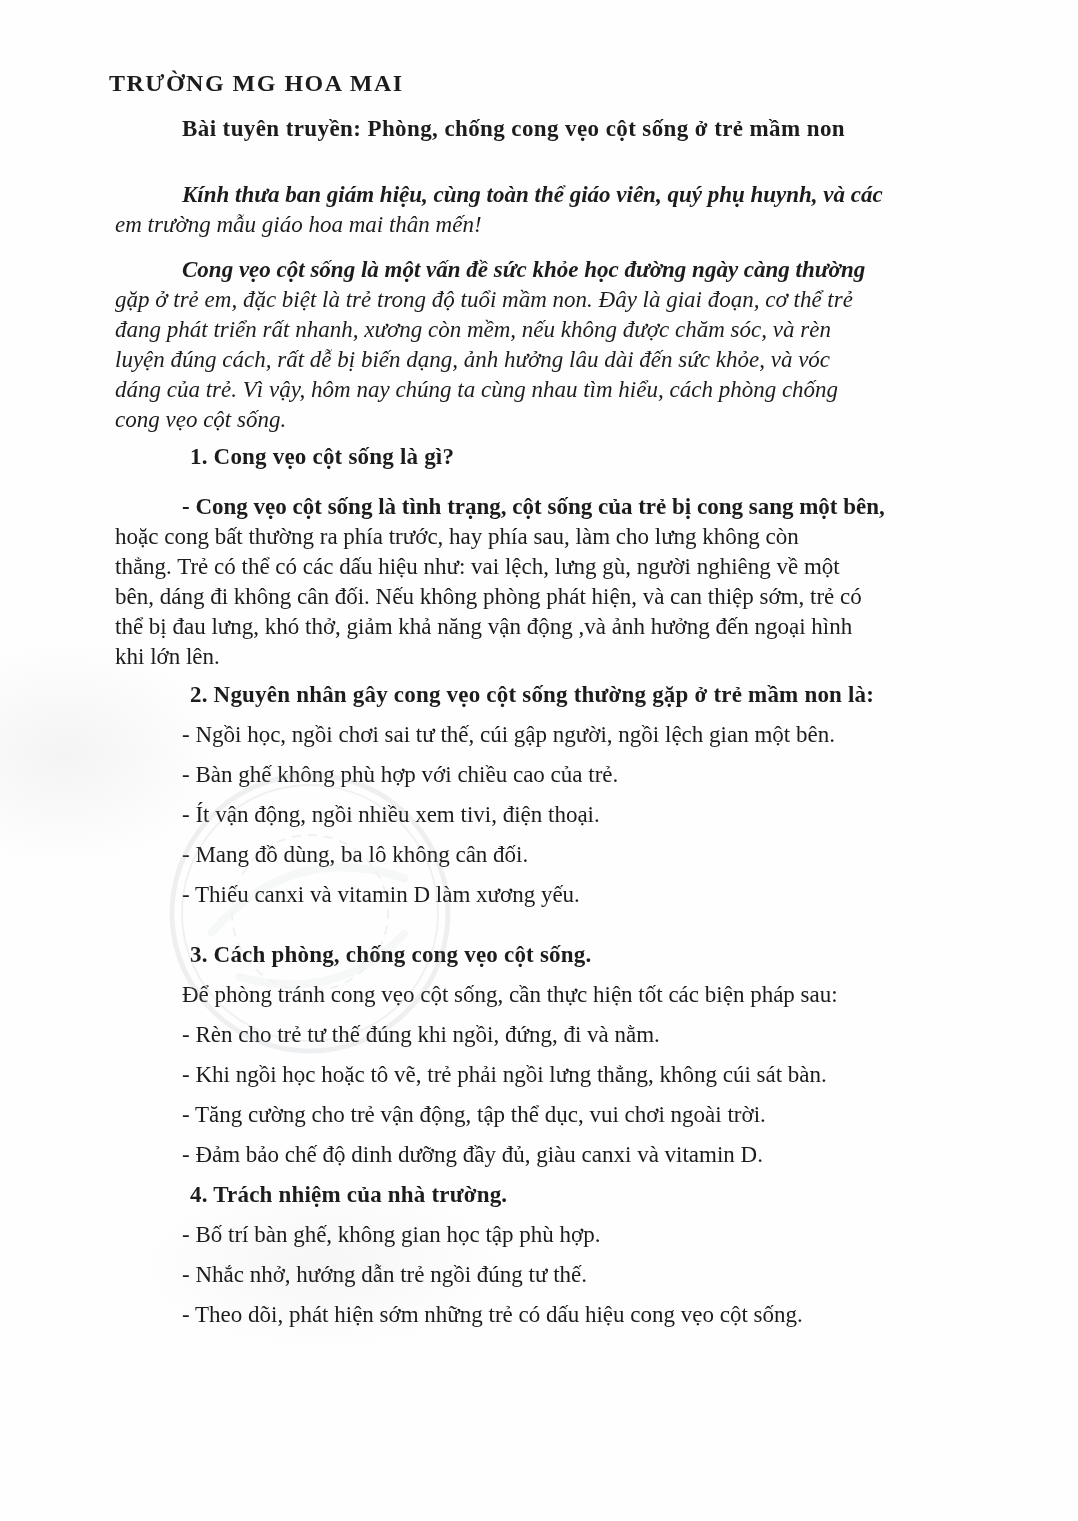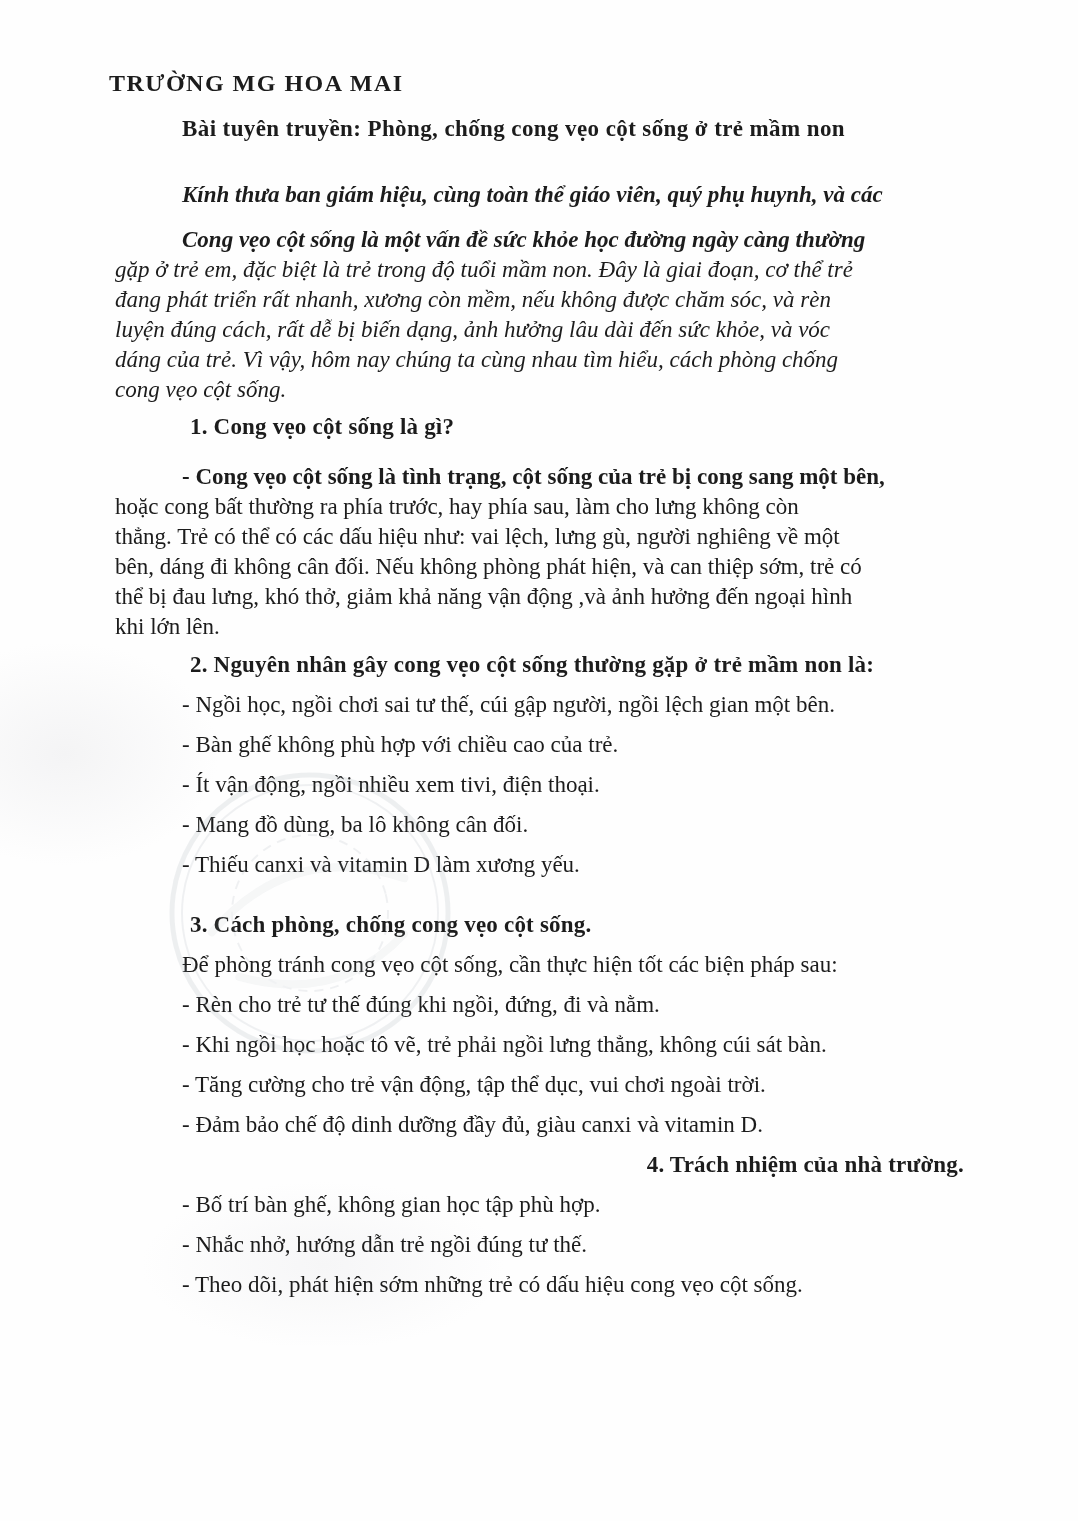--- a/index.html
+++ b/index.html
@@ -33,21 +33,21 @@
   }
   .greeting{font-style:italic;margin-top:36px;}
   .intro{font-style:italic;margin-top:15px;}
   .sec-heading{
     font-weight:bold;font-size:23px;letter-spacing:0.2px;
     line-height:30px;margin:8px;padding-left:67px;white-space:nowrap;
   }
   .h1x{margin-top:7px;}
   .h2x{margin-top:8px;}
   .h3x{margin-top:30px;}
-  .h4x{margin-top:10px;text-align:right;}
+  .h4x{margin-top:10px;}
   .para1{margin-top:20px;}
   .row{line-height:30px;margin-top:10px;padding-left:67px;white-space:nowrap;}
   .stamp{
     position:absolute;left:150px;top:758px;
     opacity:0.14;pointer-events:none;
   }
 </style>
 </head>
 <body>
 
@@ -62,20 +62,21 @@
       <path d="M76 200 q90 50 170 -2" fill="none" stroke="#a7b0b8" stroke-width="8" stroke-linecap="round" opacity="0.7"></path>
     </g>
   </svg>
 
   <div class="school">TRƯỜNG MG HOA MAI</div>
 
   <div class="title">Bài tuyên truyền: Phòng, chống cong vẹo cột sống ở trẻ mầm non</div>
 
   <div class="greeting">
     <div class="line ind">Kính thưa ban giám hiệu, cùng toàn thể giáo viên, quý phụ huynh, và các</div>
+    <div class="line">em trường mẫu giáo hoa mai thân mến!</div>
   </div>
 
   <div class="intro">
     <div class="line ind">Cong vẹo cột sống là một vấn đề sức khỏe học đường ngày càng thường</div>
     <div class="line">gặp ở trẻ em, đặc biệt là trẻ trong độ tuổi mầm non. Đây là giai đoạn, cơ thể trẻ</div>
     <div class="line">đang phát triển rất nhanh, xương còn mềm, nếu không được chăm sóc, và rèn</div>
     <div class="line">luyện đúng cách, rất dễ bị biến dạng, ảnh hưởng lâu dài đến sức khỏe, và vóc</div>
     <div class="line">dáng của trẻ. Vì vậy, hôm nay chúng ta cùng nhau tìm hiểu, cách phòng chống</div>
     <div class="line">cong vẹo cột sống.</div>
   </div>

